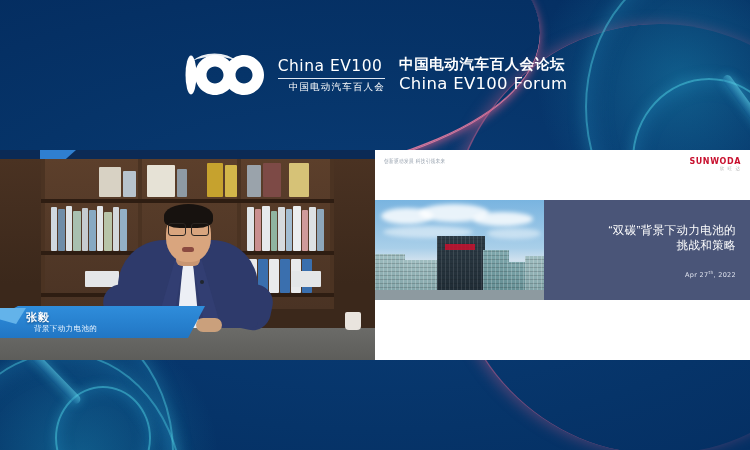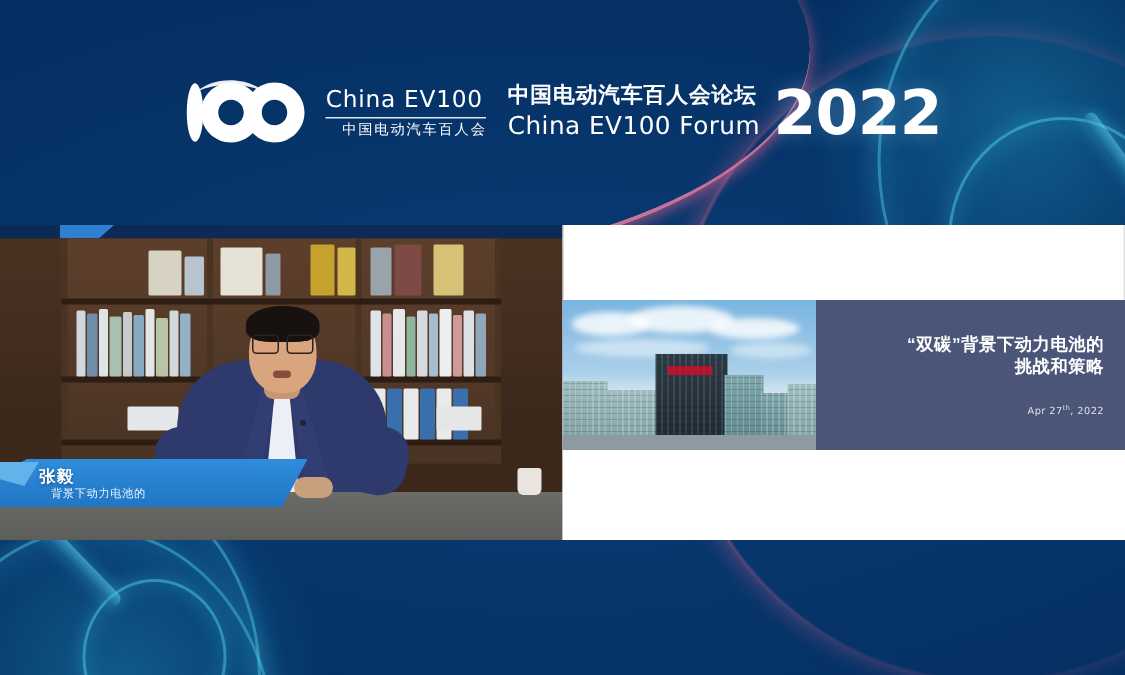--- a/index.html
+++ b/index.html
@@ -126,21 +126,21 @@
   .bld-main{position:absolute;bottom:0;left:62px;width:48px;height:64px;
     background:linear-gradient(180deg,#2c3a44 0%,#1e2a33 100%);}
   .bld-main:after{content:"";position:absolute;left:8px;top:8px;width:30px;height:6px;
     background:#c8102e;opacity:.85;}
   .bld-glass{background:linear-gradient(180deg,#7fa8ad 0%,#5d878c 100%);}
   .bld-l{background:linear-gradient(180deg,#9fbdc0 0%,#7c9fa3 100%);}
   .win-grid{position:absolute;inset:0;
     background-image:repeating-linear-gradient(90deg,rgba(255,255,255,.20) 0 1px,transparent 1px 4px),
                      repeating-linear-gradient(0deg,rgba(0,0,0,.16) 0 1px,transparent 1px 4px);}
   .slide-title-pane{position:relative;flex:1;height:100px;background:#4a5578;}
-  .st-line{position:absolute;right:14px;color:#fff;font-weight:700;font-size:11.5px;
+  .st-line{position:absolute;right:14px;color:#fff;font-weight:400;font-size:11.5px;
     letter-spacing:.4px;line-height:1.25;white-space:nowrap;}
   .st-l1{top:23px;}
   .st-l2{top:38px;}
   .st-date{position:absolute;right:14px;top:70px;color:#dfe3ee;font-size:6.5px;letter-spacing:.3px;
     font-family:"DejaVu Sans","Liberation Sans",sans-serif;}
   .st-date sup{font-size:4.4px;}
   .slide-foot{position:absolute;left:0;top:150px;width:375px;height:60px;background:#fff;}
   .slide-edge{position:absolute;left:0;top:0;width:1px;height:210px;background:#dcdcdc;}
   .slide-edge-r{position:absolute;right:0;top:0;width:1px;height:210px;background:#e2e2e2;}
 </style>
@@ -183,21 +183,20 @@
           <div class="logo-rule"></div>
           <div class="logo-cn">中国电动汽车百人会</div>
         </div>
       </div>
 
       <div class="title-block">
         <div class="title-lines">
           <div class="t-cn">中国电动汽车百人会论坛</div>
           <div class="t-en">China EV100 Forum</div>
         </div>
-        <div class="t-year">2022</div>
       </div>
 
     </div>
   </div>
 
   <div class="video-row">
 
     <div class="cam">
       <div class="topbar">
         <div class="chev"></div>
@@ -288,20 +287,27 @@
           <div class="np-name">张毅</div>
           <div class="np-role">背景下动力电池的</div>
         </div>
       </div>
     </div>
 
     <div class="slide">
       <div class="slide-edge"></div>
       <div class="slide-edge-r"></div>
 
+      <div class="slide-head">
+        <div class="slide-kicker">创新驱动发展 科技引领未来</div>
+        <div class="sunwoda">
+          <div class="sw-mark">SUNWODA</div>
+          <div class="sw-cn">欣 旺 达</div>
+        </div>
+      </div>
 
       <div class="slide-body">
         <div class="photo">
           <div class="cloud" style="left:6px;top:8px;width:52px;height:16px;"></div>
           <div class="cloud" style="left:44px;top:4px;width:70px;height:18px;"></div>
           <div class="cloud" style="left:98px;top:12px;width:60px;height:14px;"></div>
           <div class="cloud" style="left:8px;top:26px;width:90px;height:12px;opacity:.6;"></div>
           <div class="cloud" style="left:112px;top:28px;width:54px;height:11px;opacity:.55;"></div>
 
           <div class="bld bld-l" style="left:0;width:30px;height:46px;">

